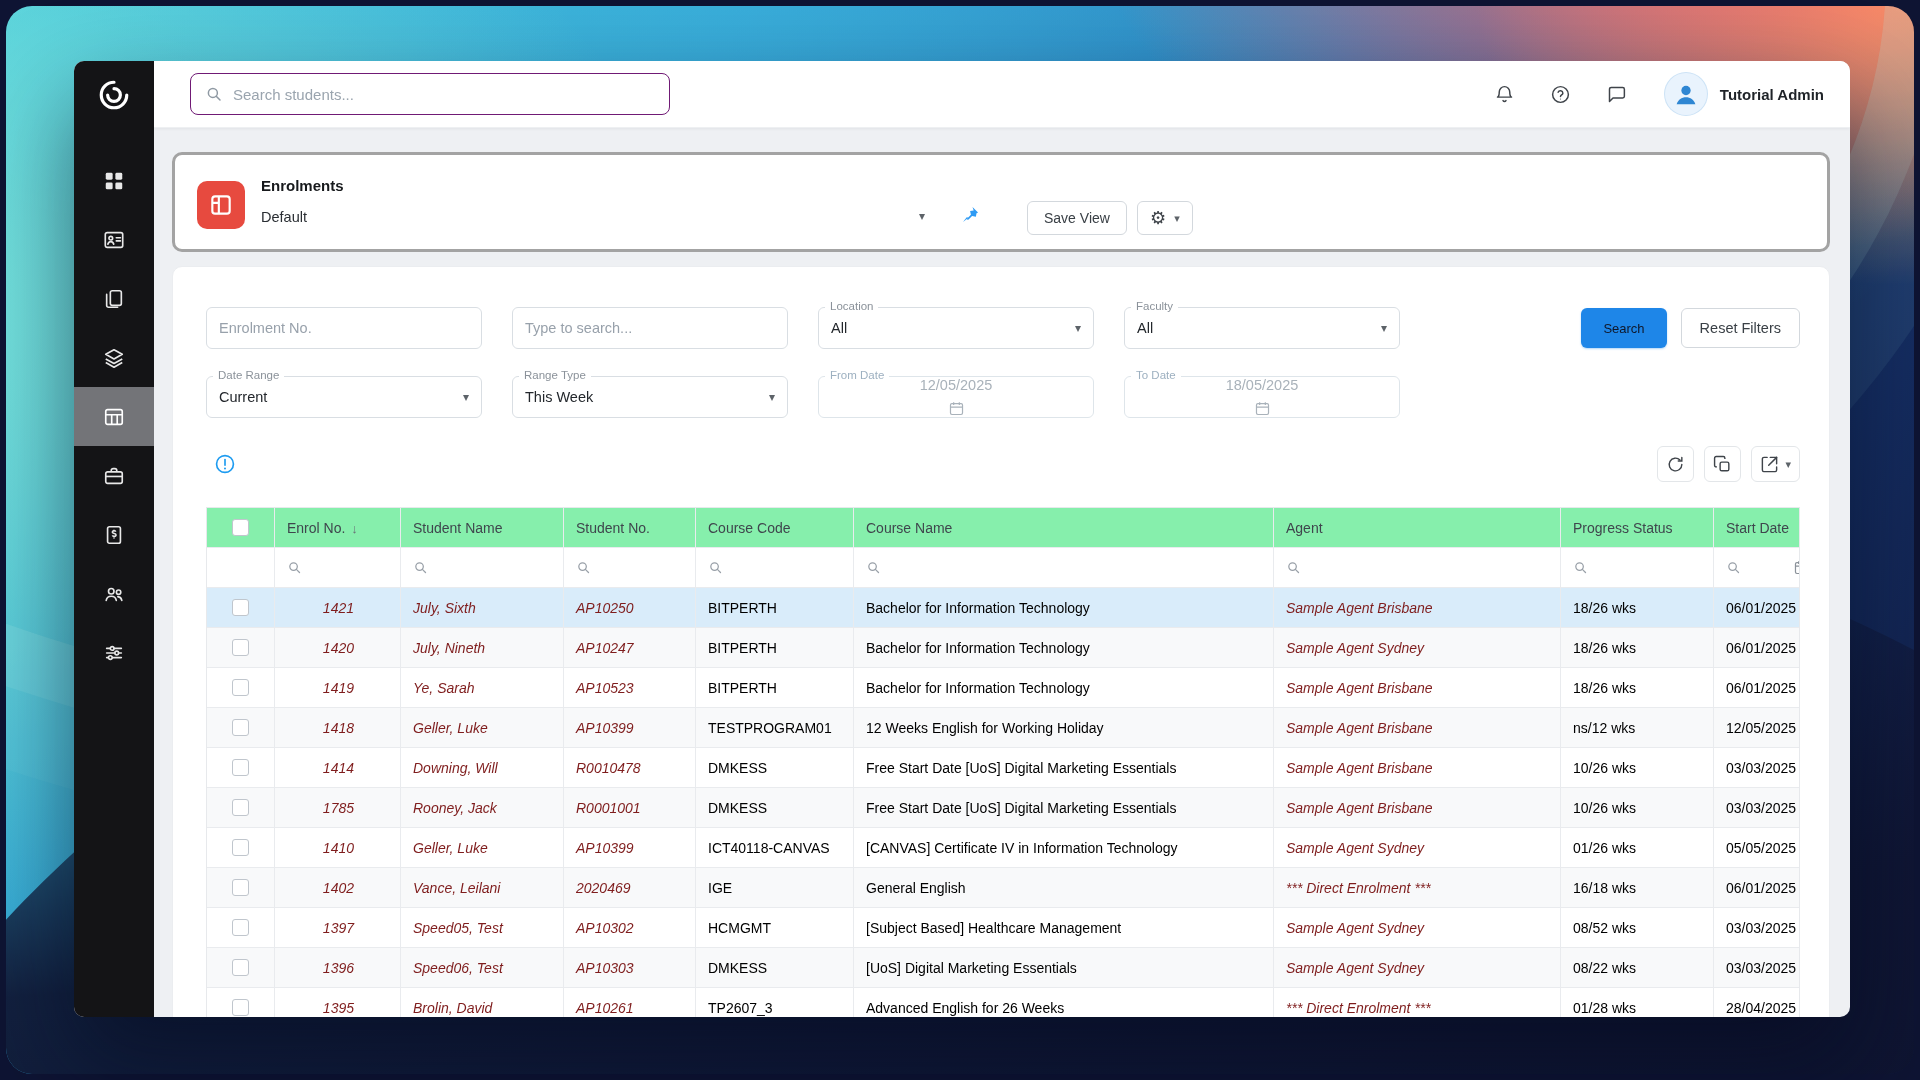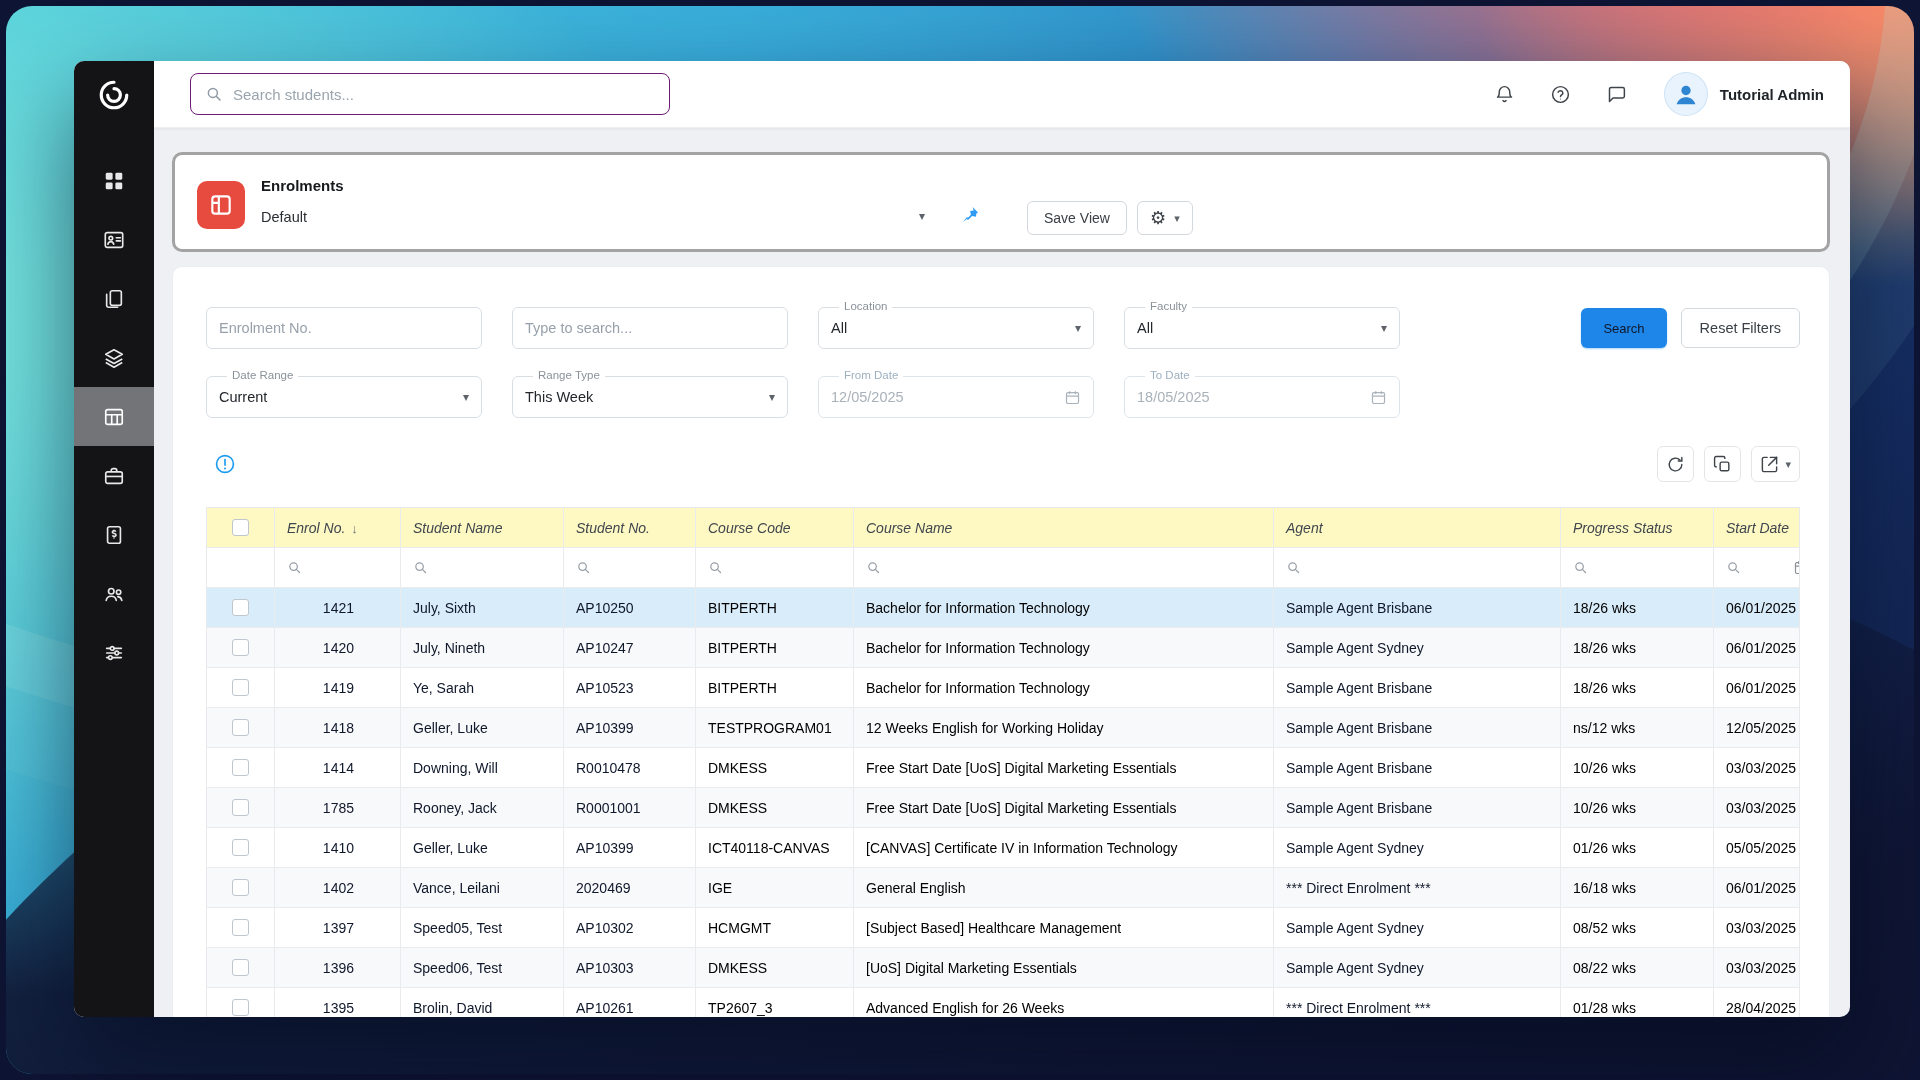--- a/index.html
+++ b/index.html
@@ -99,28 +99,28 @@
   }
   .filter-row { display:flex; gap:30px; margin-bottom:27px; align-items:center; }
   .f-field {
     position:relative; width:276px; height:42px; border:1px solid #d9dee3; border-radius:6px;
     background:#fff; display:flex; align-items:center; padding:0 12px;
     font-size:14.5px; color:#23272c; font-family:inherit;
   }
   input.f-field { outline:none; }
   input.f-field::placeholder { color:#98a1ab; }
   .f-field label {
-    position:absolute; top:-8px; left:20px; background:#fff; padding:0 5px;
+    position:absolute; top:-8px; left:6px; background:#fff; padding:0 5px;
     font-size:11.5px; color:#8b929a; line-height:1.2; cursor:inherit;
   }
   .f-select { cursor:pointer; }
   .f-select .val { flex:1; }
   .f-select .caret { font-size:12px; color:#5d6369; }
   .f-date .val { flex:1; }
-  .f-field.disabled { border-color:#dee5ea; color:#a9b2ba; }
+  .f-field.disabled { border-color:#dee5ea; color:#a9b2ba;flex-direction:column; }
   .f-field.disabled label { color:#9db0c0; }
   .filter-actions { margin-left:auto; display:flex; gap:14px; }
   .btn-primary {
     height:40px; border:0; border-radius:6px; background:#1e86e8; color:#0f172a;
     font-family:inherit; font-size:13px; padding:0 22px; cursor:pointer;
     box-shadow:0 1px 2px rgba(30,134,232,.35);
   }
   .btn-ghost {
     height:40px; border:1px solid #d3d8dd; border-radius:6px; background:#fff;
     color:#3a4046; font-family:inherit; font-size:14.5px; padding:0 18px; cursor:pointer;
@@ -139,28 +139,28 @@
   .table-wrap { overflow:hidden; border:1px solid #e7e9ec; border-bottom:0; }
   table { border-collapse:separate; border-spacing:0; table-layout:fixed; width:1637px; font-size:14px; }
   col.w-check { width:68px; } col.w-enrol { width:126px; } col.w-name { width:163px; }
   col.w-stuno { width:132px; } col.w-code { width:158px; } col.w-course { width:420px; }
   col.w-agent { width:287px; } col.w-prog { width:153px; } col.w-date { width:130px; }
   th, td {
     border-right:1px solid #e9ebee; border-bottom:1px solid #e9ebee;
     height:40px; padding:0 12px; text-align:left; white-space:nowrap; overflow:hidden;
     font-weight:400; vertical-align:middle;
   }
-  thead th { color:#3f464d; background:#fef9c3;font-style:italic; }
+  thead th { color:#3f464d; background:#86efac; }
   .sort { color:#697077; font-size:13px; margin-left:6px; }
   tr.t-filter td { background:#fff; }
   .fc { display:flex; align-items:center; gap:52px; }
   tbody tr:nth-child(even) td { background:#f8f9fa; }
   tbody tr:nth-child(odd) td { background:#fff; }
   tbody tr.hl td { background:#d9ecfa !important; }
-  tbody a { color:#0f172a; text-decoration:none; cursor:pointer; }
+  tbody a { color:#7f1d1d; text-decoration:none; cursor:pointer;font-style:italic; }
   .c-check { text-align:center; padding:0; }
   .cb {
     display:inline-block; width:17px; height:17px; border:1.5px solid #c0c6cd;
     border-radius:3px; background:#fff; vertical-align:middle; cursor:pointer;
   }
   td.c-enrol { text-align:right; padding-right:46px; }
   td, th { font-family:"Liberation Sans", sans-serif; }
 </style>
 </head>
 <body>

